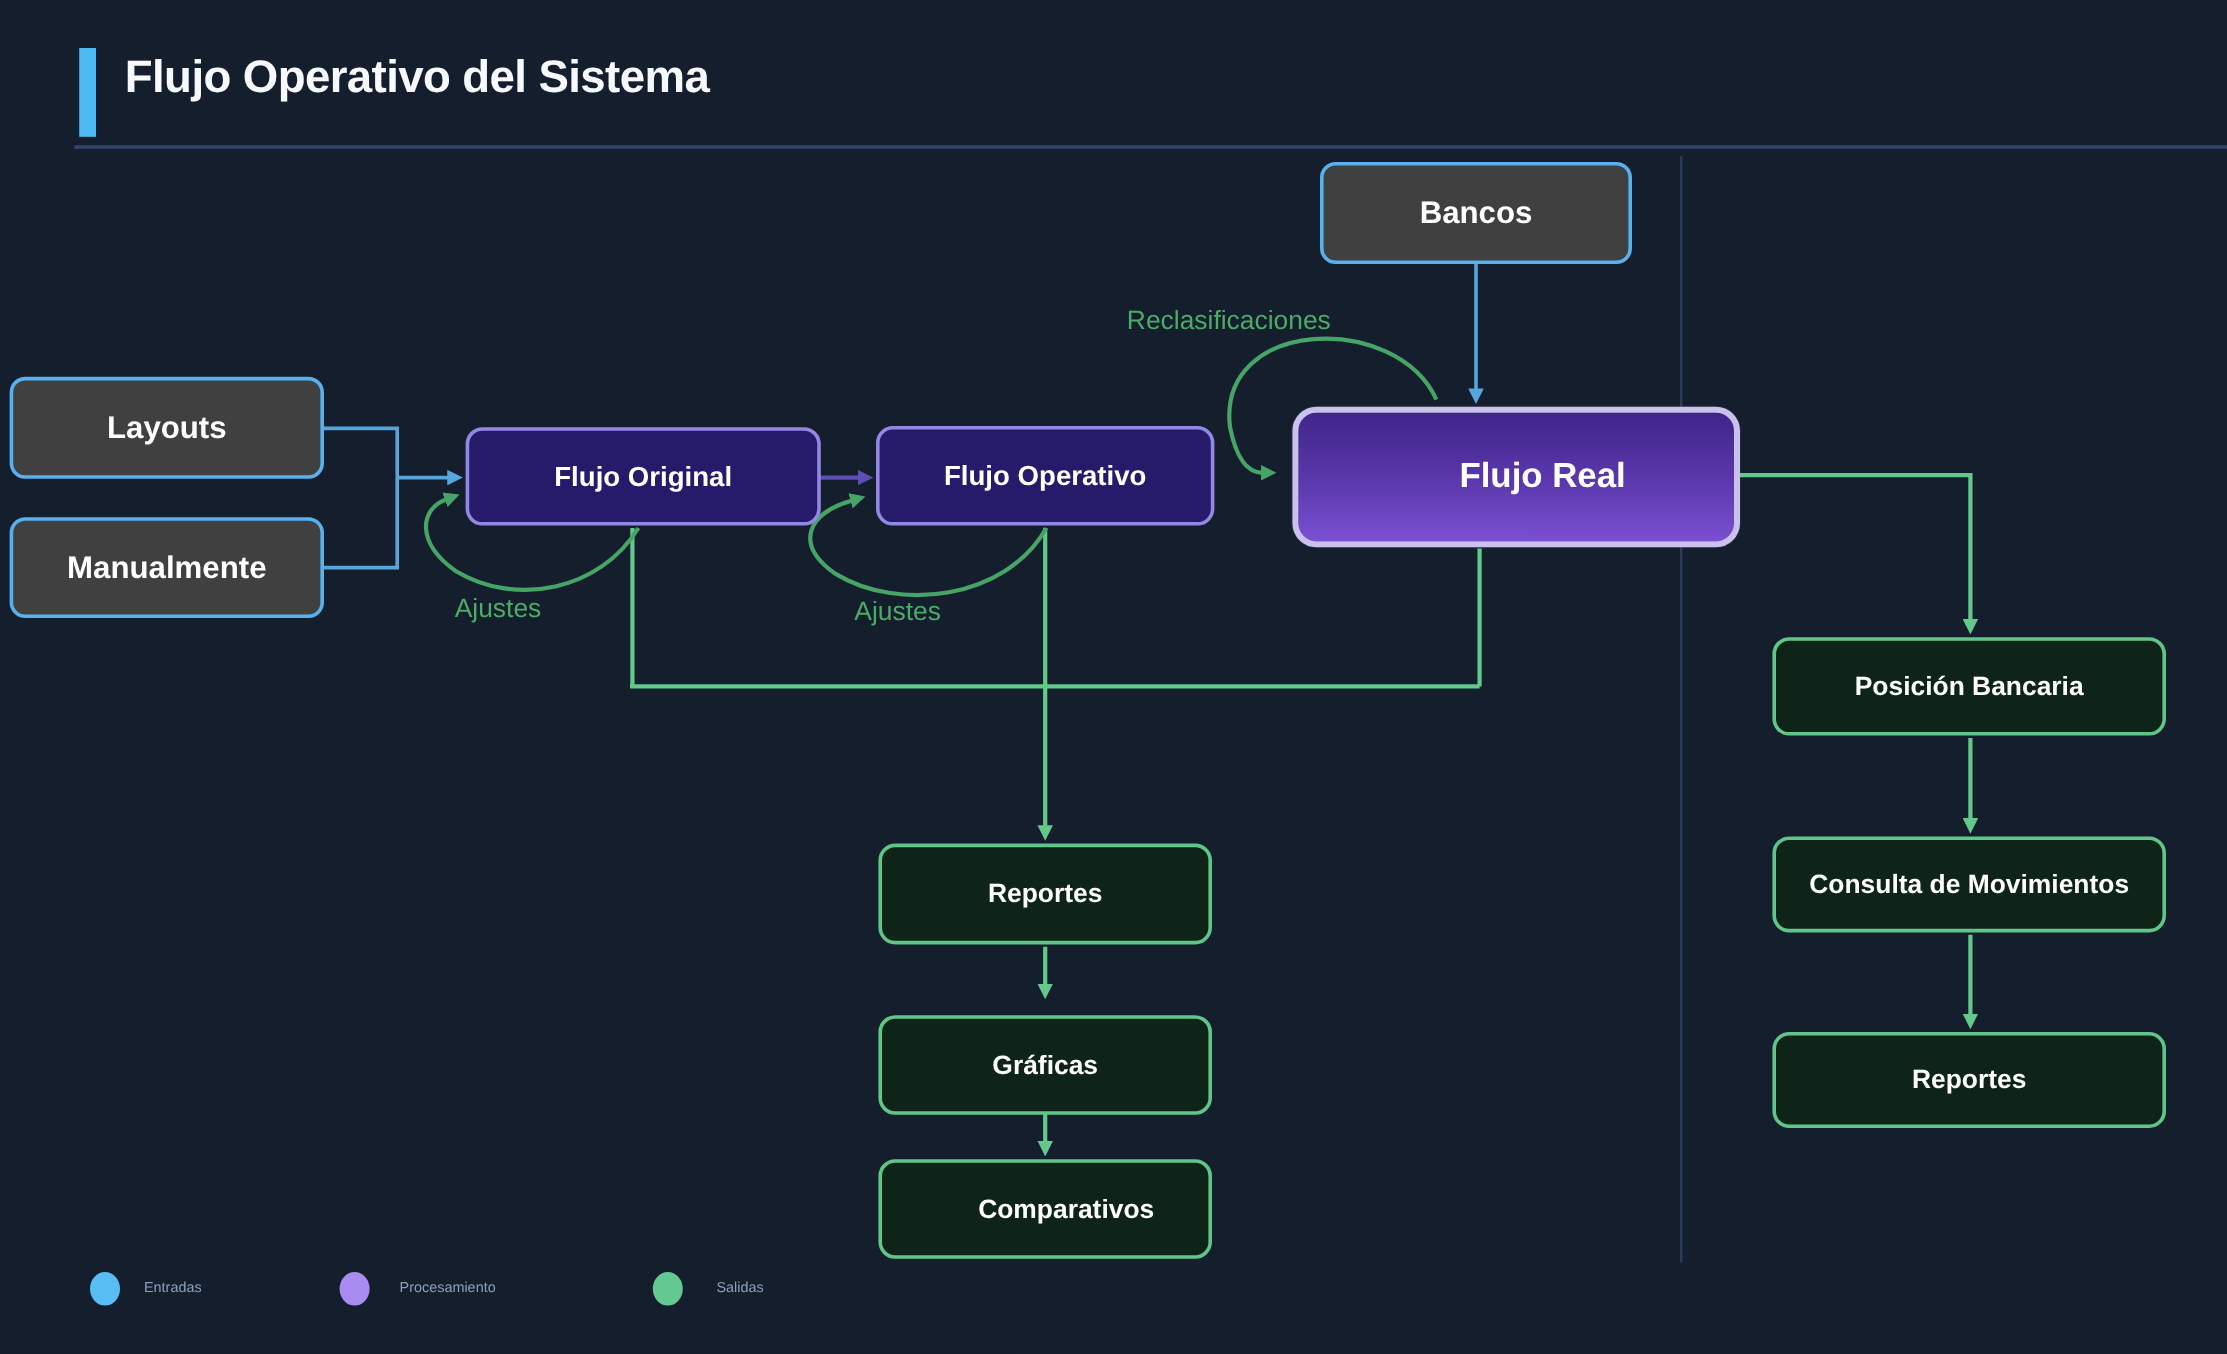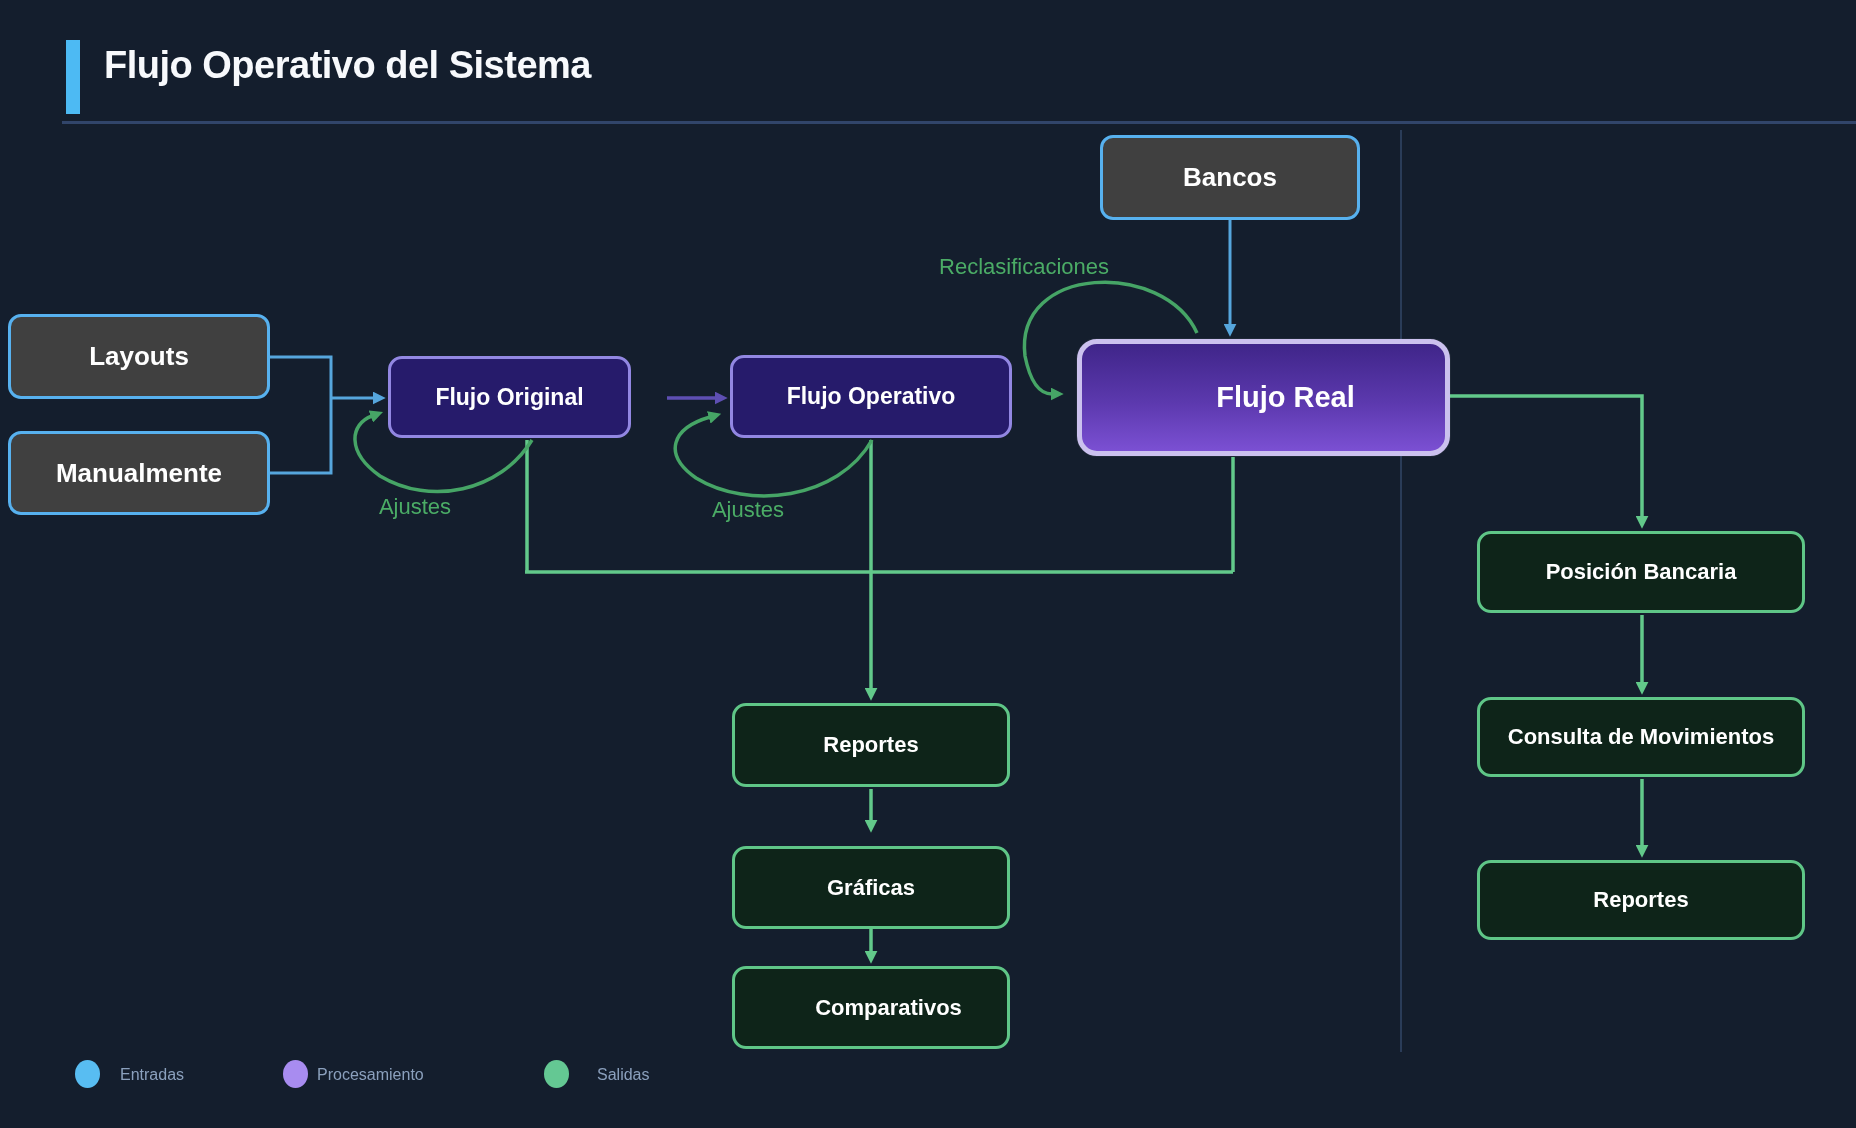--- a/index.html
+++ b/index.html
@@ -26,21 +26,21 @@
 
   
   .edge-label{position:absolute;color:#4bac66;font-size:22px;font-weight:500;
               transform:translateX(-50%);white-space:nowrap;}
 
   
   svg.edges{position:absolute;inset:0;pointer-events:none;}
 
   
   .legend-dot{position:absolute;width:25px;height:28px;border-radius:50%;}
-  .legend-label{position:absolute;color:#8ba0bd;font-size:16px;}
+  .legend-label{position:absolute;color:#8ba0bd;font-size:12px;}
 </style>
 </head>
 <body>
 
 <div class="canvas">
 
   <div class="accent-bar"></div>
   <div class="page-title">Flujo Operativo del Sistema</div>
   <div class="title-underline"></div>
   <div class="v-divider"></div>
@@ -89,21 +89,21 @@
   <div class="node blue-node" style="left:1100px;top:135px;width:260px;height:85px;">
     <span>Bancos</span>
   </div>
   <div class="node blue-node" style="left:8px;top:314px;width:262px;height:85px;">
     <span>Layouts</span>
   </div>
   <div class="node blue-node" style="left:8px;top:431px;width:262px;height:84px;">
     <span>Manualmente</span>
   </div>
 
-  <div class="node purple-node" style="left:388px;top:356px;width:243px;height:82px;">
+  <div class="node purple-node" style="left:388px;top:356px;width:296px;height:82px;">
     <span>Flujo Original</span>
   </div>
   <div class="node purple-node" style="left:730px;top:355px;width:282px;height:83px;">
     <span>Flujo Operativo</span>
   </div>
   <div class="node real-node" style="left:1077px;top:339px;width:373px;height:117px;padding-left:44px;">
     <span>Flujo Real</span>
   </div>
 
   <div class="node green-node" style="left:732px;top:703px;width:278px;height:84px;">
@@ -123,18 +123,18 @@
     <span>Consulta de Movimientos</span>
   </div>
   <div class="node green-node" style="left:1477px;top:860px;width:328px;height:80px;">
     <span>Reportes</span>
   </div>
 
   <div class="legend-dot" style="left:75px;top:1060px;background:#58bdf2;"></div>
   <div class="legend-label" style="left:120px;top:1066px;">Entradas</div>
 
   <div class="legend-dot" style="left:283px;top:1060px;background:#a88cf0;"></div>
-  <div class="legend-label" style="left:317px;top:1066px;text-align:right;">Procesamiento</div>
+  <div class="legend-label" style="left:333px;top:1066px;text-align:right;">Procesamiento</div>
 
   <div class="legend-dot" style="left:544px;top:1060px;background:#64c893;"></div>
   <div class="legend-label" style="left:597px;top:1066px;">Salidas</div>
 
 </div>
 
 </body></html>

